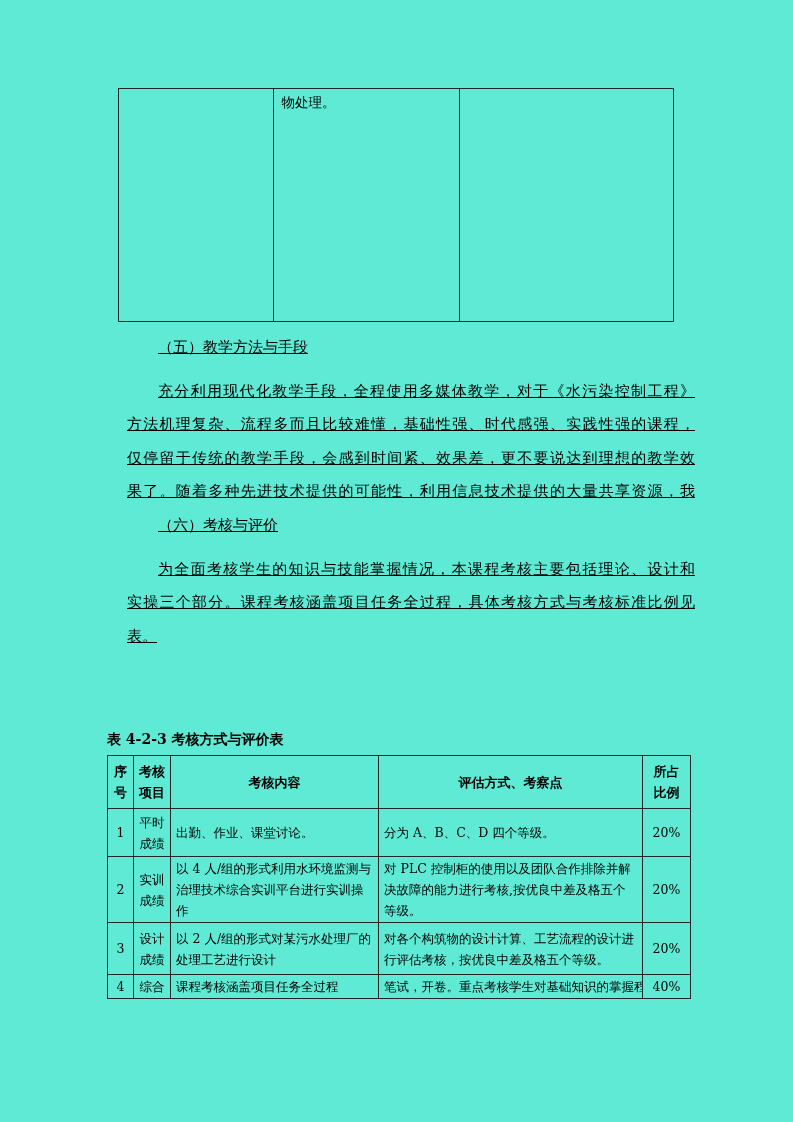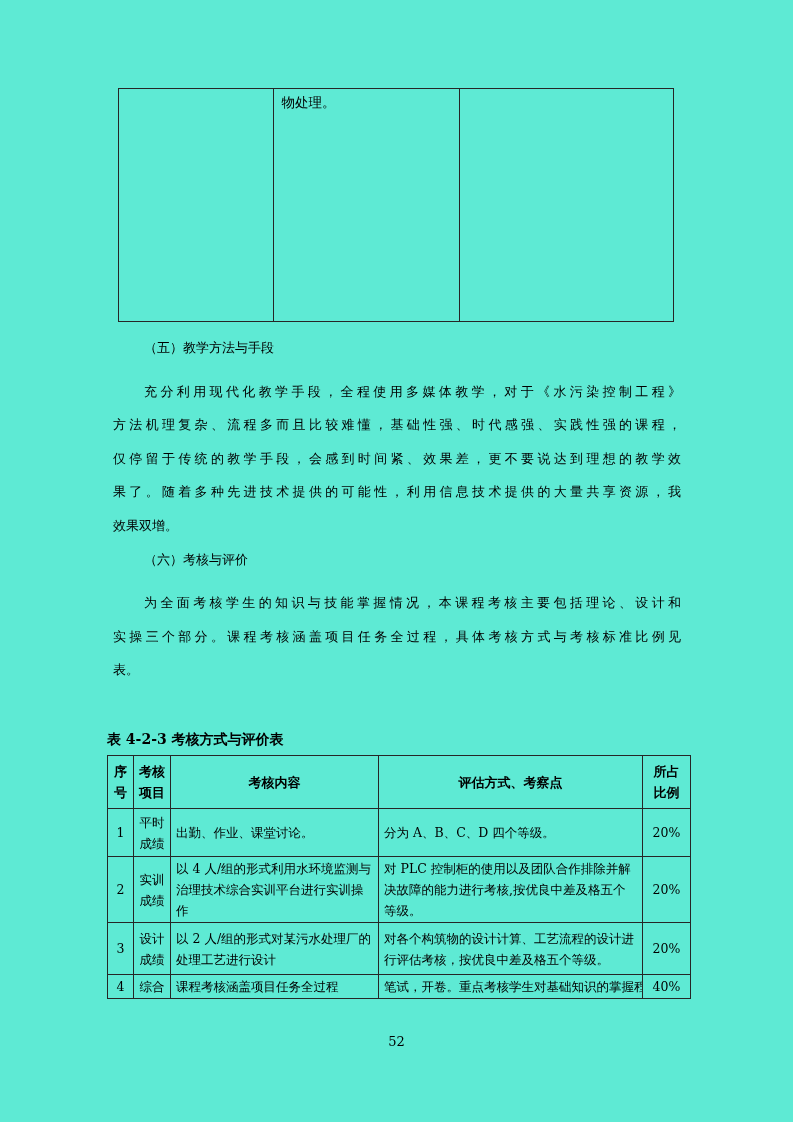--- a/index.html
+++ b/index.html
@@ -36,24 +36,25 @@
     font-size: 13.5px;
     line-height: 20px;
   }
   .table1 .t1-c1 { width: 156px; }
   .table1 .t1-c2 { width: 186px; }
   .table1 .t1-c3 { width: 214px; border-right: none; }
 
   
   .text-block {
     position: absolute;
-    left: 113px;
+    left: 127px;
     top: 331px;
     width: 568px;
-    font-size: 13px;
+    font-size: 15px;
+    text-decoration: underline;
   }
   .tline {
     height: 33.6px;
     line-height: 33.6px;
     text-align: justify;
     text-align-last: justify;
     text-justify: inter-character;
   }
   .tline.first { padding-left: 31px; margin-top: 10px; }
   .tline.end { text-align-last: left; }
@@ -133,21 +134,20 @@
     <div class="t1-cell t1-c2">物处理。</div>
     <div class="t1-cell t1-c3"></div>
   </div>
 
   <div class="text-block">
     <div class="heading-line">（五）教学方法与手段</div>
     <div class="tline first">充分利用现代化教学手段，全程使用多媒体教学，对于《水污染控制工程》</div>
     <div class="tline">方法机理复杂、流程多而且比较难懂，基础性强、时代感强、实践性强的课程，</div>
     <div class="tline">仅停留于传统的教学手段，会感到时间紧、效果差，更不要说达到理想的教学效</div>
     <div class="tline">果了。随着多种先进技术提供的可能性，利用信息技术提供的大量共享资源，我</div>
-    <div class="tline end">效果双增。</div>
     <div class="heading-line">（六）考核与评价</div>
     <div class="tline first">为全面考核学生的知识与技能掌握情况，本课程考核主要包括理论、设计和</div>
     <div class="tline">实操三个部分。课程考核涵盖项目任务全过程，具体考核方式与考核标准比例见</div>
     <div class="tline end">表。</div>
   </div>
 
   <div class="table-title">表 4-2-3 考核方式与评价表</div>
 
   <table class="table2">
     <colgroup>
@@ -195,15 +195,14 @@
       <tr class="row4">
         <td class="c-center">4</td>
         <td class="c-center">综合</td>
         <td class="c-left">课程考核涵盖项目任务全过程</td>
         <td class="c-left">笔试，开卷。重点考核学生对基础知识的掌握程</td>
         <td class="c-center">40%</td>
       </tr>
     </tbody>
   </table>
 
-  <div class="page-number">52</div>
 
 </div>
 
 </body></html>

